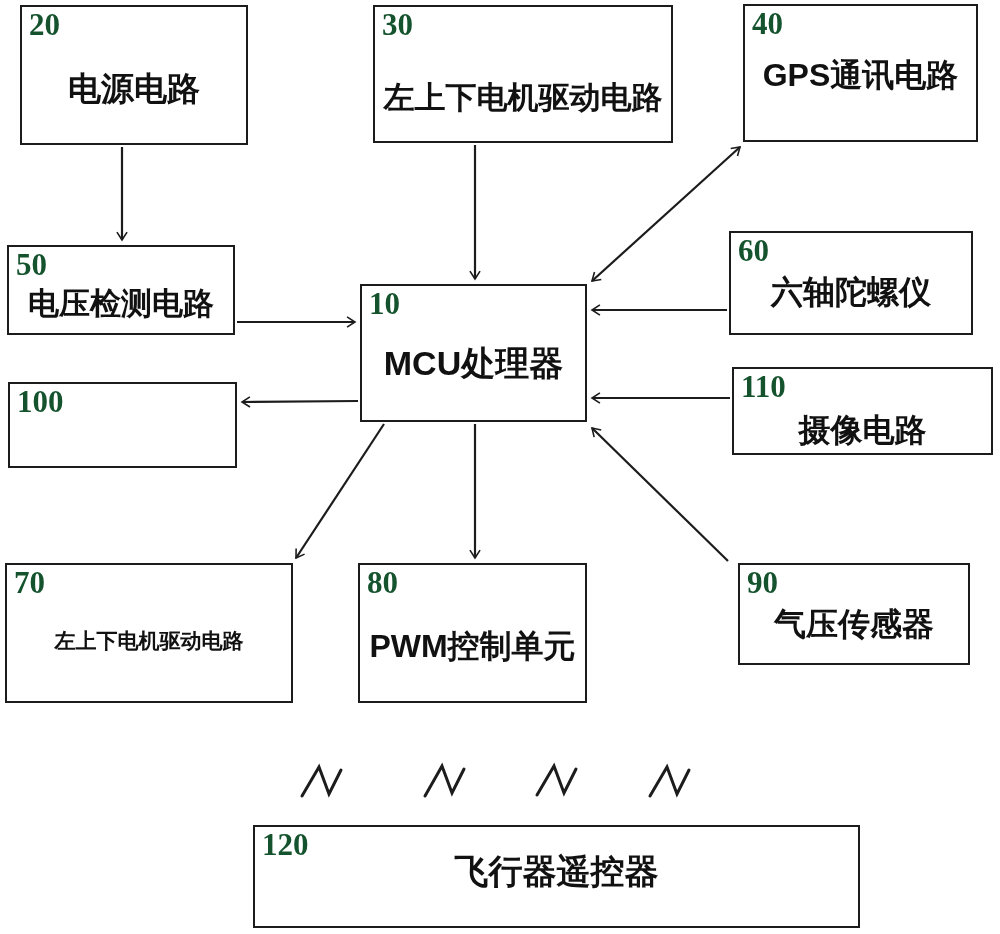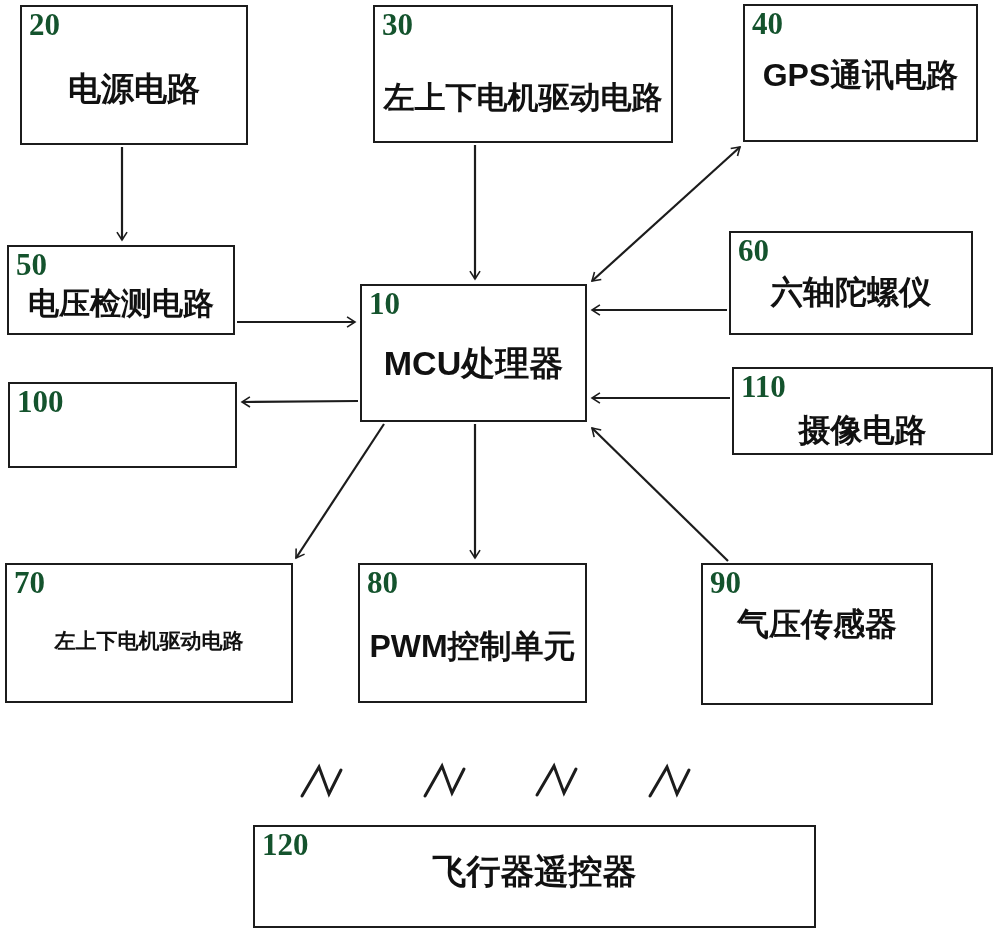--- a/index.html
+++ b/index.html
@@ -53,23 +53,23 @@
   #b60  { left: 729px; top: 231px; width: 244px; height: 104px; }
   #b60 .title  { top: 42px; font-size: 32px; }
   #b100 { left: 8px;   top: 382px; width: 229px; height: 86px;  }
   #b100 .title { top: 40px; font-size: 31px; }
   #b110 { left: 732px; top: 367px; width: 261px; height: 88px;  }
   #b110 .title { top: 44px; font-size: 32px; }
   #b70  { left: 5px;   top: 563px; width: 288px; height: 140px; }
   #b70 .title  { top: 64px; font-size: 21px; }
   #b80  { left: 358px; top: 563px; width: 229px; height: 140px; }
   #b80 .title  { top: 64px; font-size: 32px; }
-  #b90  { left: 701px; top: 563px; width: 232px; height: 142px; }
+  #b90  { left: 738px; top: 563px; width: 232px; height: 102px; }
   #b90 .title  { top: 44px; font-size: 32px; font-family: Liberation Mono, monospace; }
-  #b120 { left: 253px; top: 825px; width: 563px; height: 103px; padding-left: 39px; }
+  #b120 { left: 253px; top: 825px; width: 607px; height: 103px; padding-left: 39px; }
   #b120 .title { top: 26px; font-size: 34px; }
   #connector-layer {
     position: absolute;
     left: 0; top: 0;
     width: 1000px;
     height: 934px;
     pointer-events: none;
   }
 </style>
 </head>

